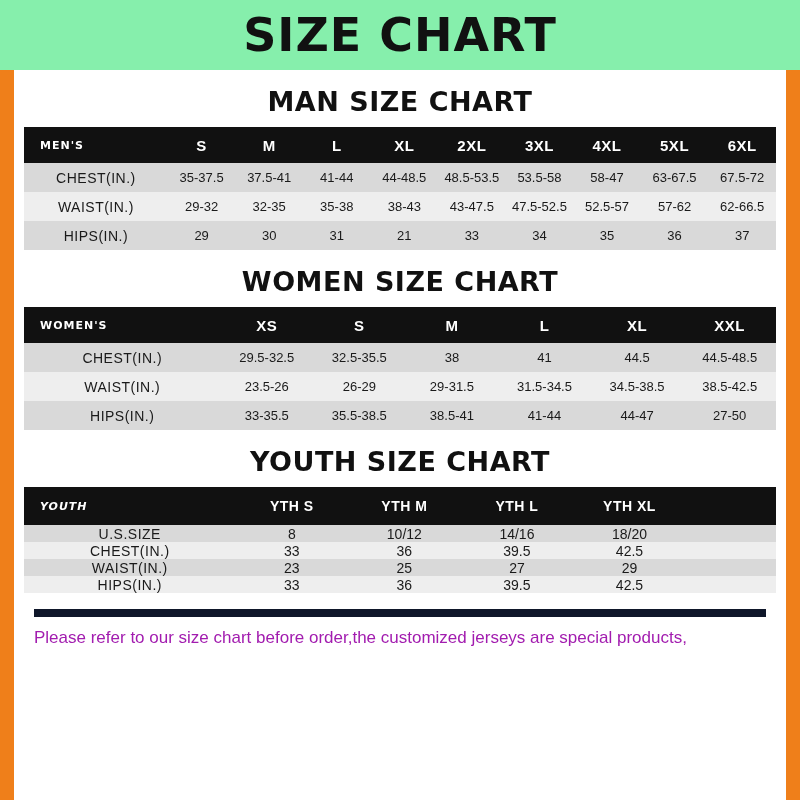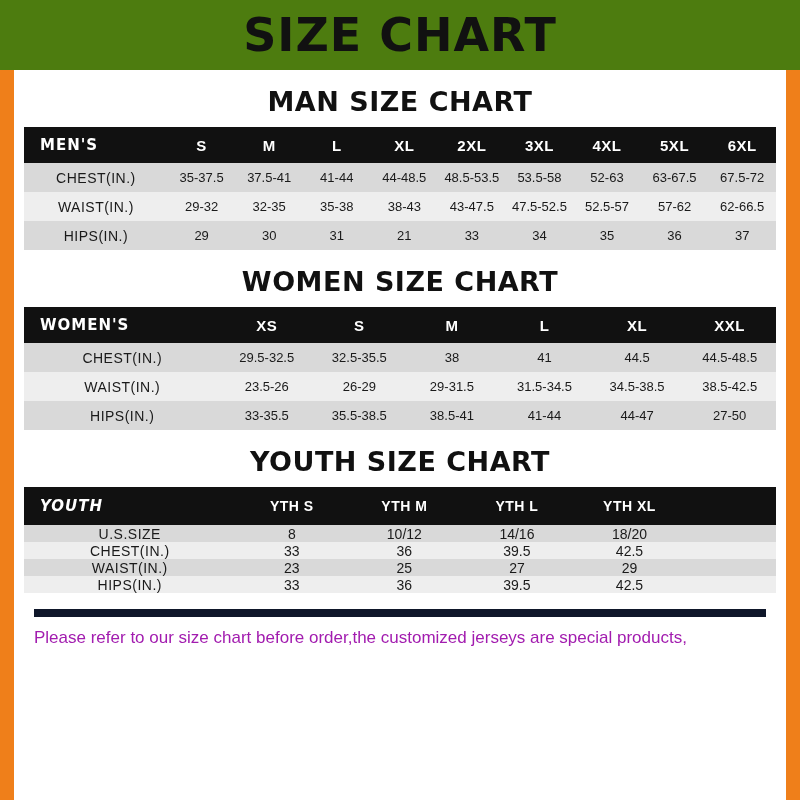--- a/index.html
+++ b/index.html
@@ -16,21 +16,21 @@
   .page {
     position: relative;
     width: 800px;
     height: 800px;
     box-sizing: border-box;
     border-left: 14px solid #ef7f1a;
     border-right: 14px solid #ef7f1a;
     background: #ffffff;
   }
   .header-band {
-    background: #4d7c0f;
+    background: #86efac;
     height: 70px;
     display: flex;
     align-items: center;
     justify-content: center;
     margin-left: -14px;
     margin-right: -14px;
     padding-left: 14px;
     padding-right: 14px;
   }
   .header-title {
@@ -71,21 +71,21 @@
   table.size-table thead th {
     background: #111111;
     color: #ffffff;
     font-size: 15px;
     height: 36px;
     font-weight: bold;
     letter-spacing: 0.5px;
   }
   table.size-table thead th.corner {
     font-family: "DejaVu Sans", sans-serif;
-    font-size: 15px;
+    font-size: 11px;
     text-align: left;
     padding-left: 16px;
     letter-spacing: 1px;
   }
   table.size-table tbody tr.odd td {
     background: #d9d9d9;
   }
   table.size-table tbody tr.even td {
     background: #eeeeee;
   }
@@ -141,21 +141,21 @@
       </thead>
       <tbody>
         <tr class="odd">
           <td class="rowhead">CHEST(IN.)</td>
           <td>35-37.5</td>
           <td>37.5-41</td>
           <td>41-44</td>
           <td>44-48.5</td>
           <td>48.5-53.5</td>
           <td>53.5-58</td>
-          <td>52-63</td>
+          <td>58-47</td>
           <td>63-67.5</td>
           <td>67.5-72</td>
         </tr>
         <tr class="even">
           <td class="rowhead">WAIST(IN.)</td>
           <td>29-32</td>
           <td>32-35</td>
           <td>35-38</td>
           <td>38-43</td>
           <td>43-47.5</td>

